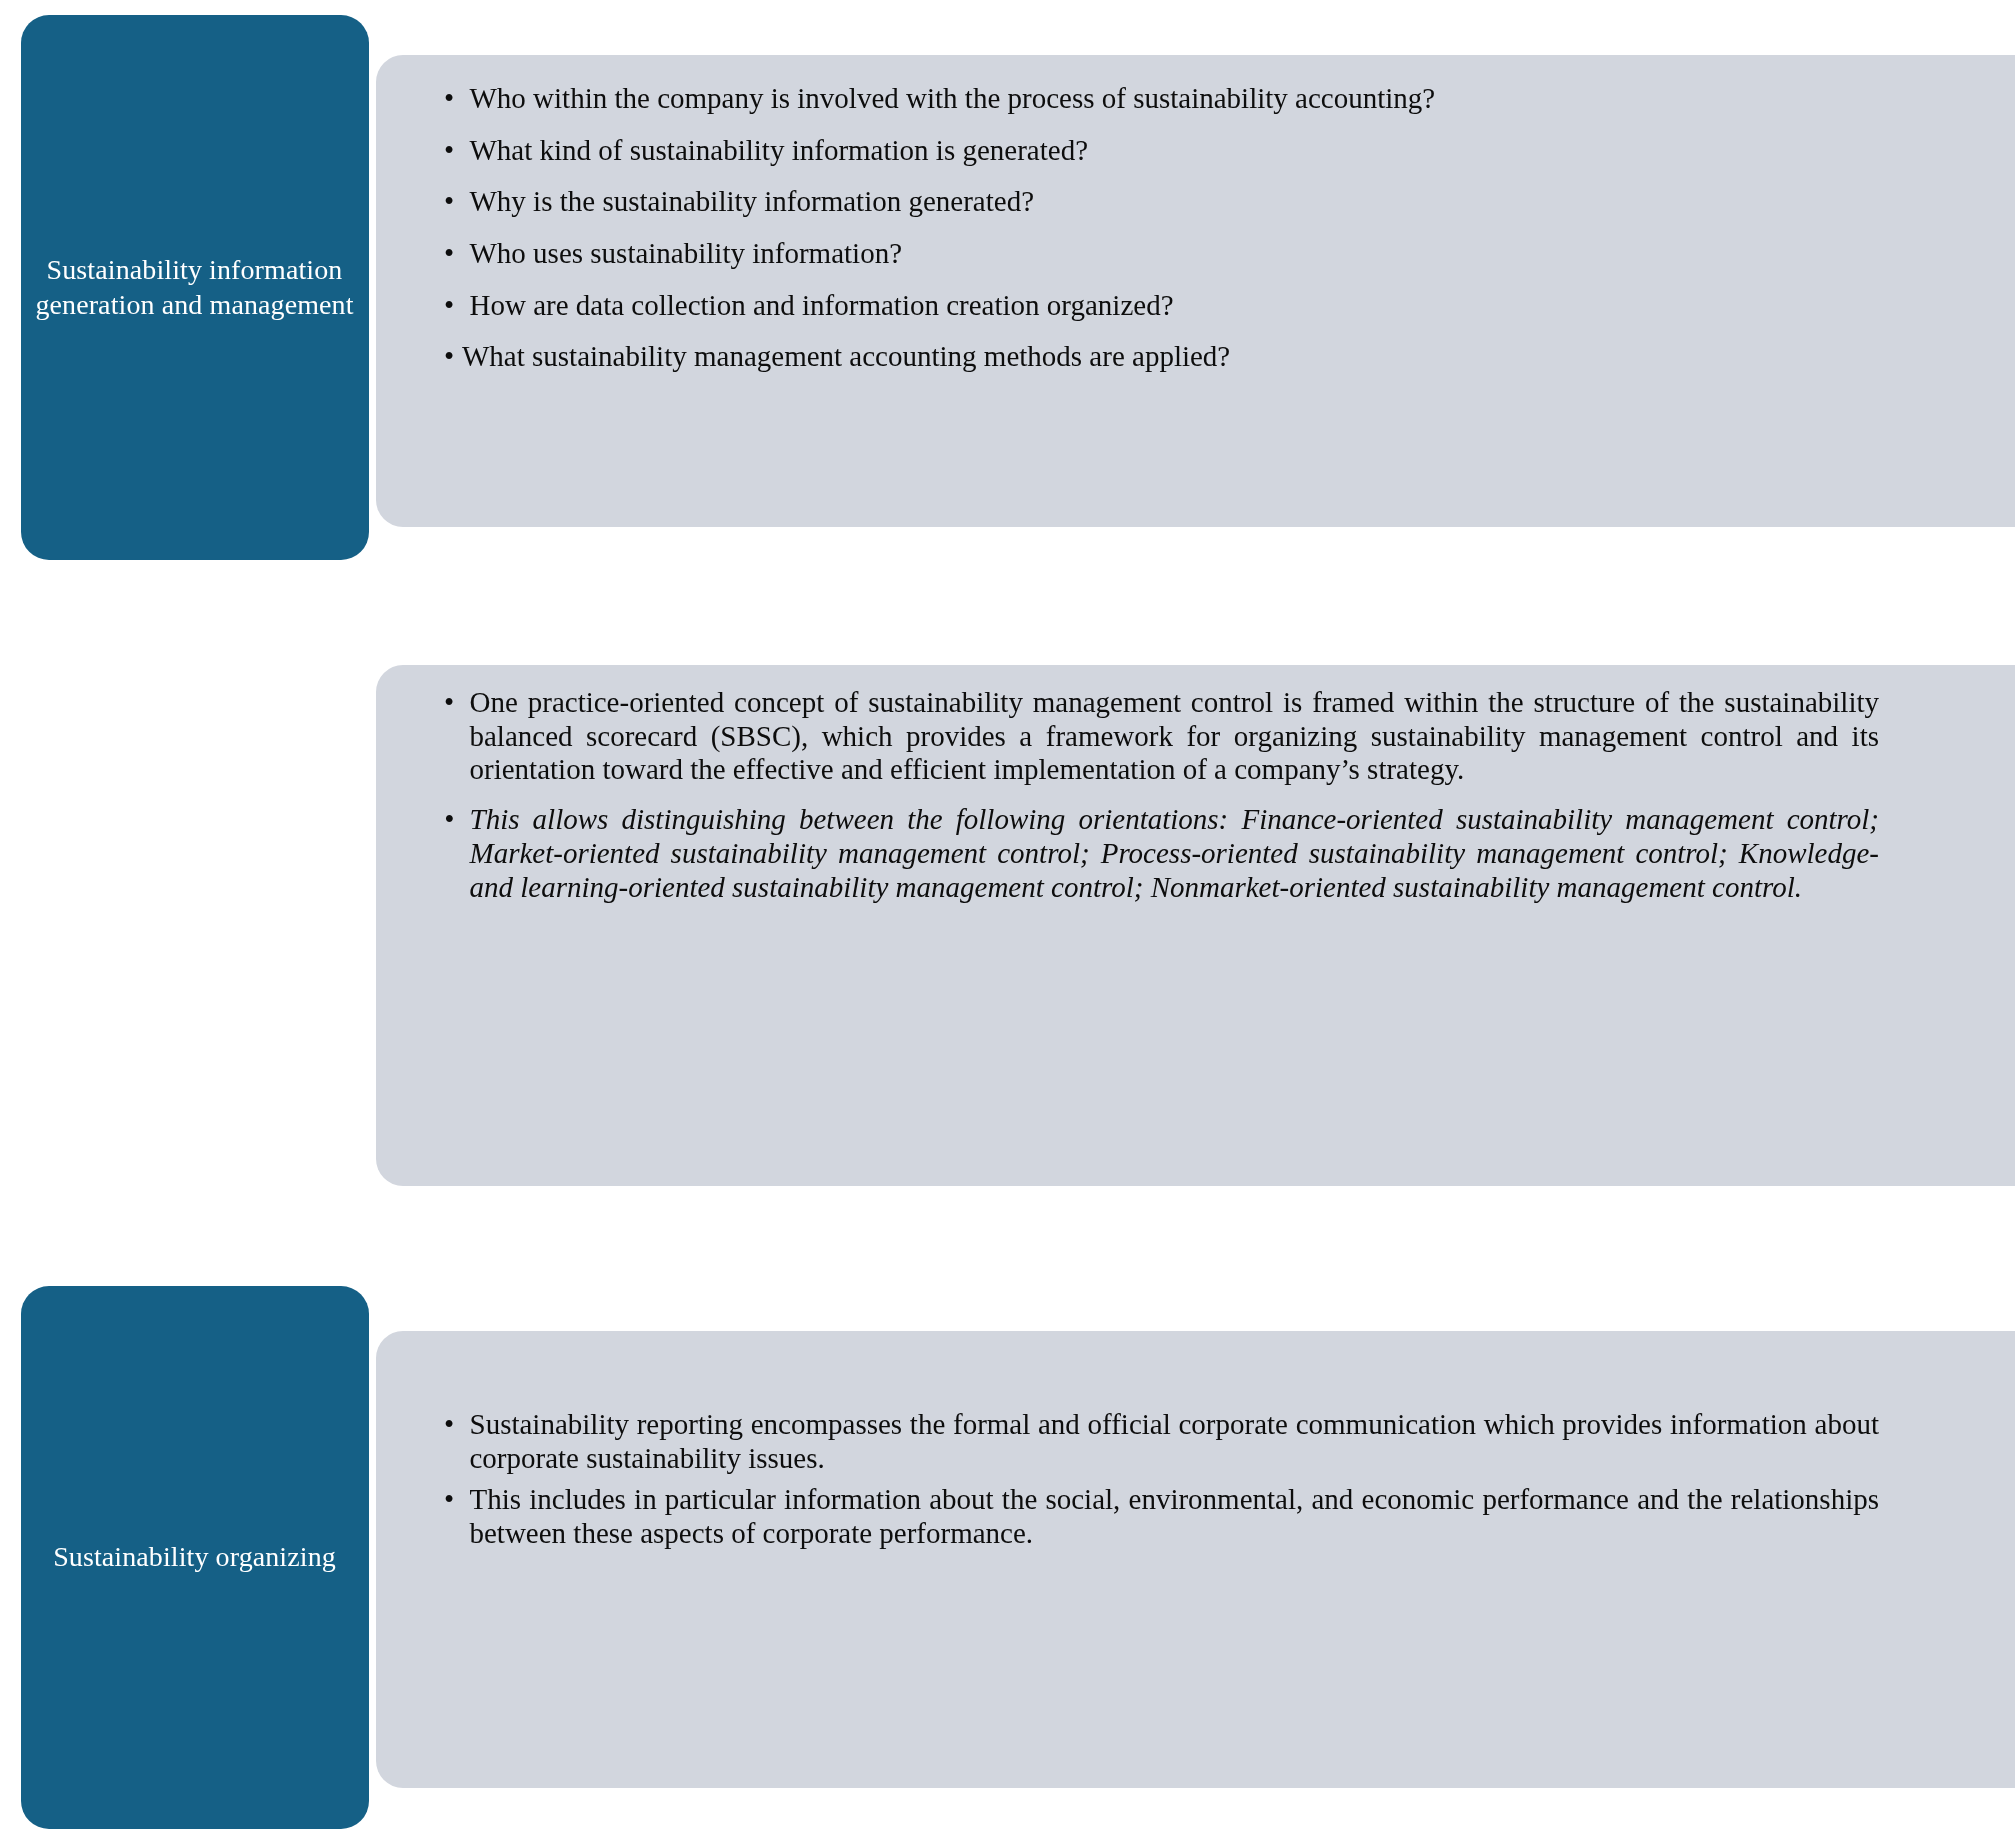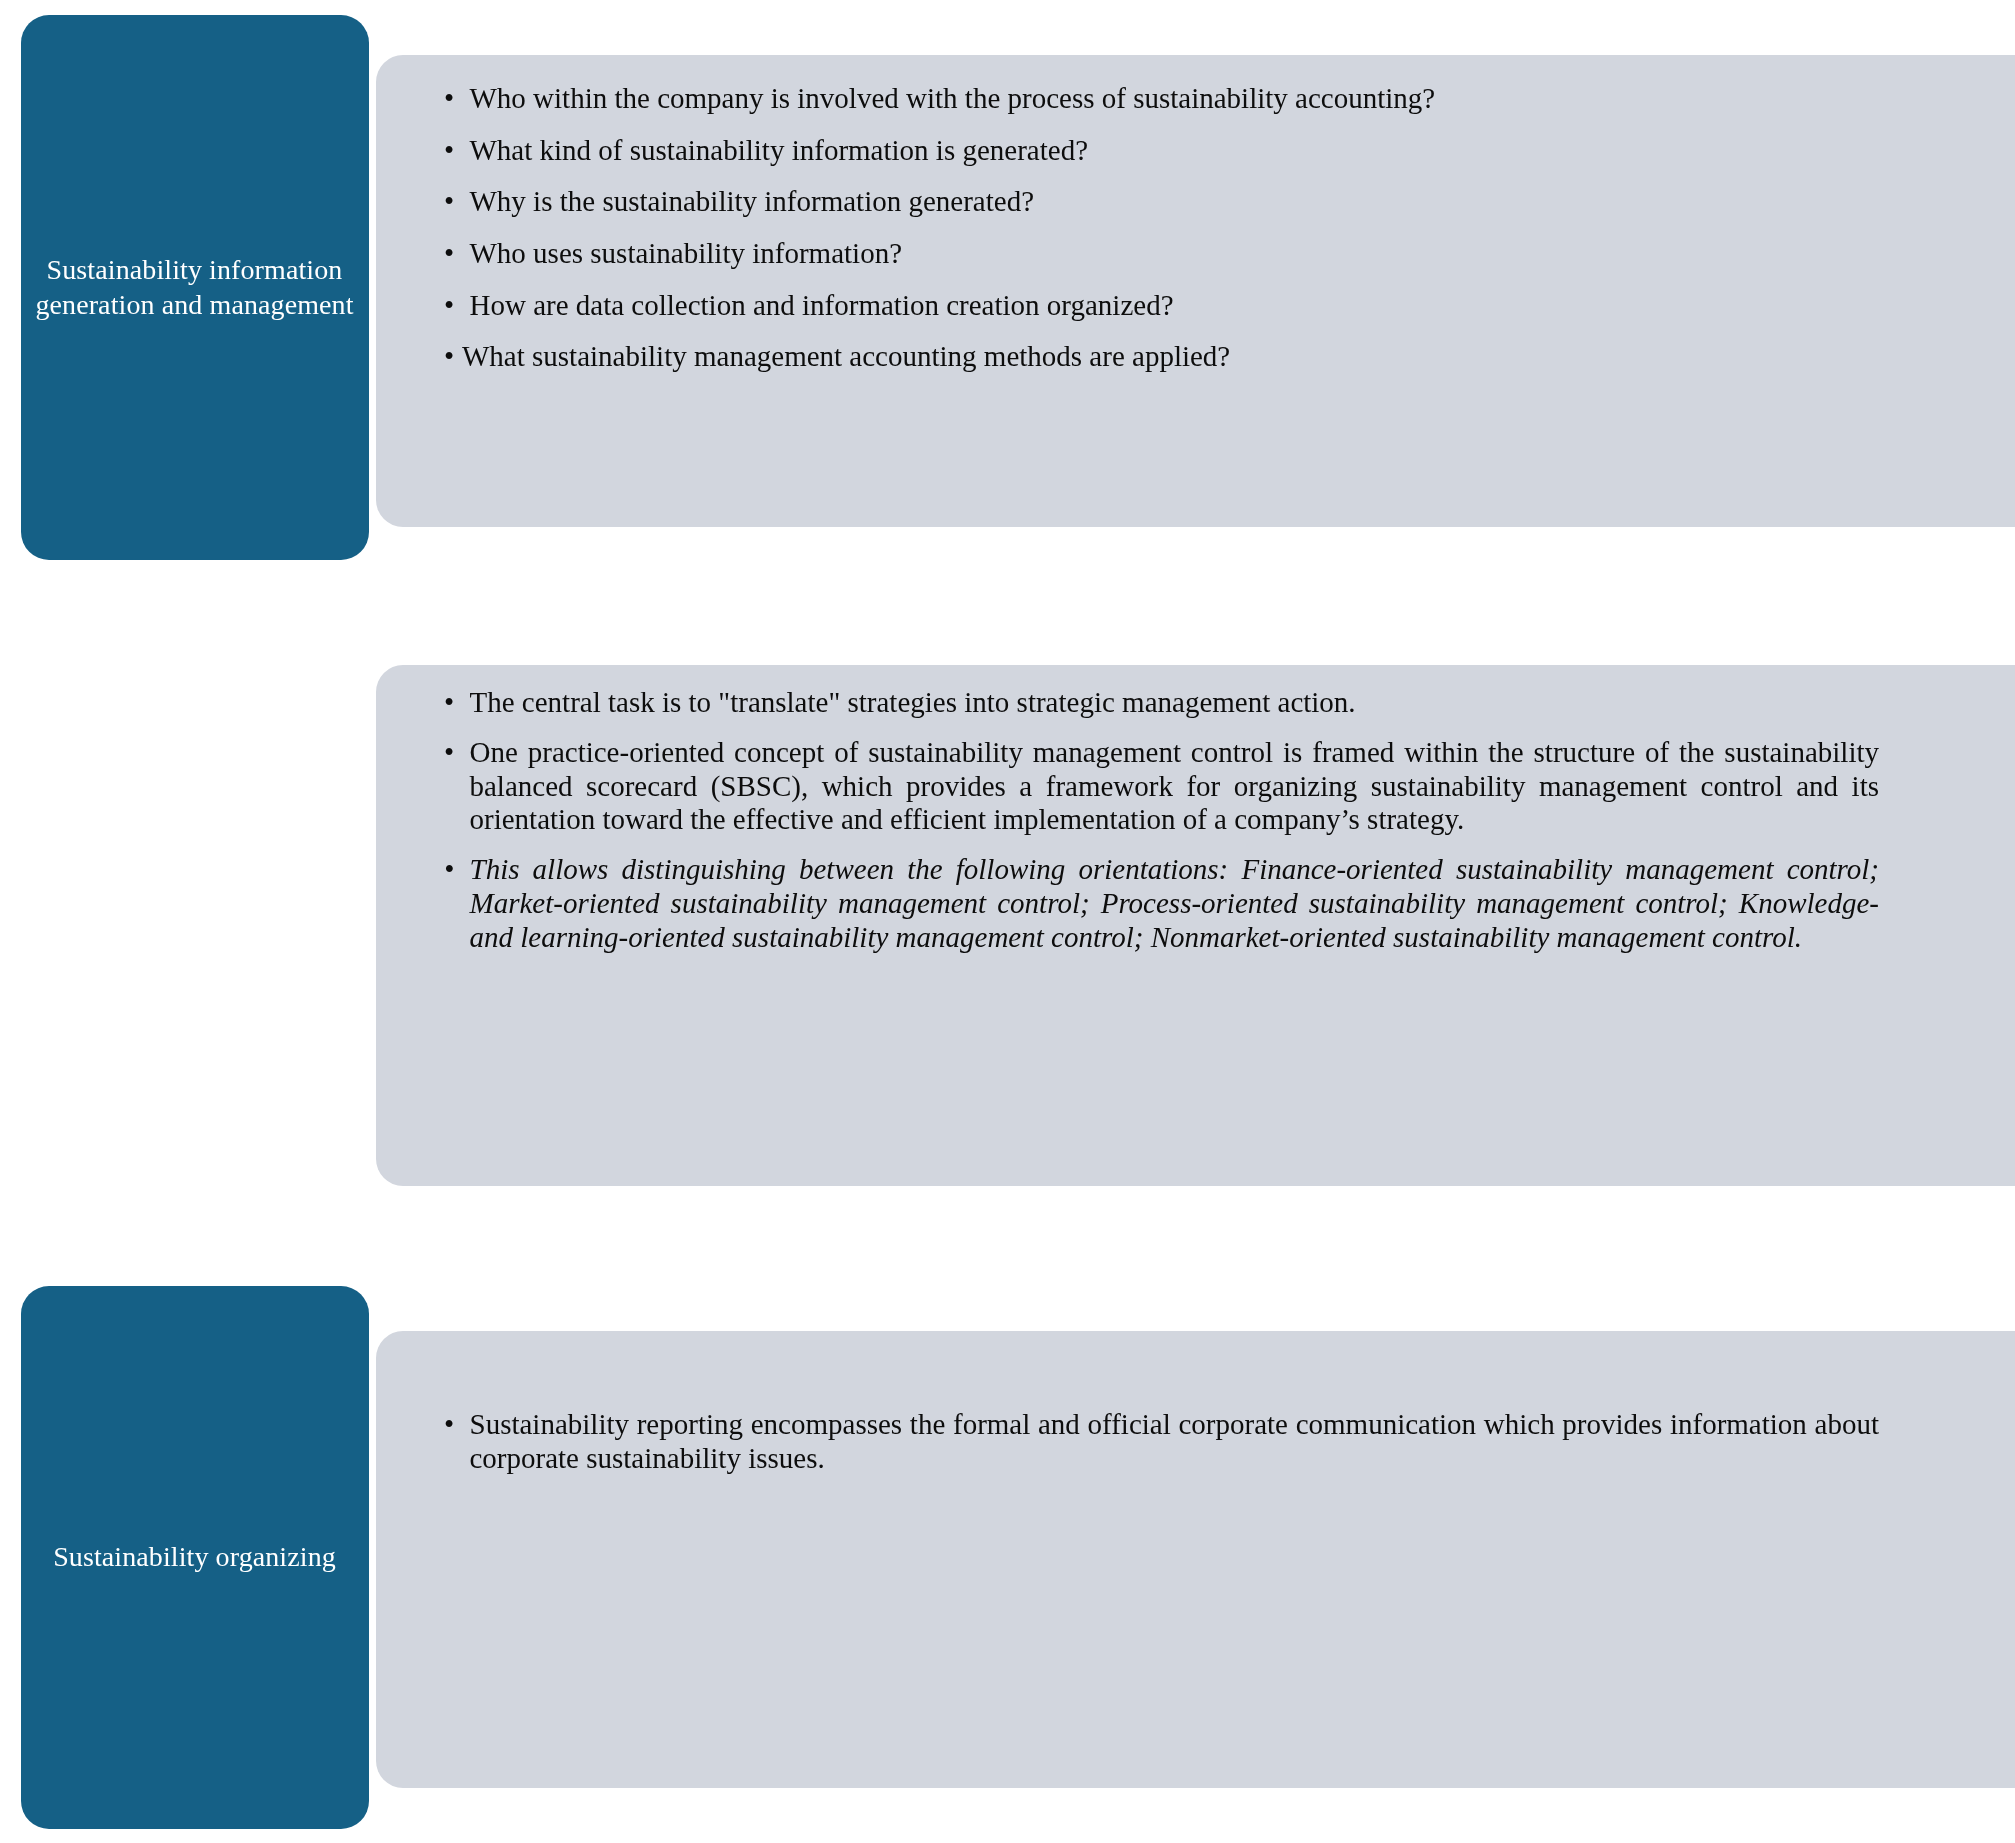--- a/index.html
+++ b/index.html
@@ -129,32 +129,32 @@
         <li>Who uses sustainability information?</li>
         <li>How are data collection and information creation organized?</li>
         <li class="tight">What sustainability management accounting methods are applied?</li>
       </ul>
     </div>
   </div>
 
   <div class="row s2" id="row2">
     <div class="content-box">
       <ul class="bullets">
-        <li>The central task is to "translate" strategies into strategic management action.</li>
         <li>One practice-oriented concept of sustainability management control is framed within the structure of the sustainability balanced scorecard (SBSC), which provides a framework for organizing sustainability management control and its orientation toward the effective and efficient implementation of a company’s strategy.</li>
         <li>This allows distinguishing between the following orientations: Finance-oriented sustainability management control; Market-oriented sustainability management control; Process-oriented sustainability management control; Knowledge- and learning-oriented sustainability management control; Nonmarket-oriented sustainability management control.</li>
       </ul>
     </div>
   </div>
 
   <div class="row s3" id="row3">
     <div class="label-box">
       <div class="label-text">Sustainability organizing</div>
     </div>
     <div class="content-box">
       <ul class="bullets">
         <li>Sustainability reporting encompasses the formal and official corporate communication which provides information about corporate sustainability issues.</li>
+        <li>This includes in particular information about the social, environmental, and economic performance and the relationships between these aspects of corporate performance.</li>
       </ul>
     </div>
   </div>
 
 </div>
 
 
 </body></html>

